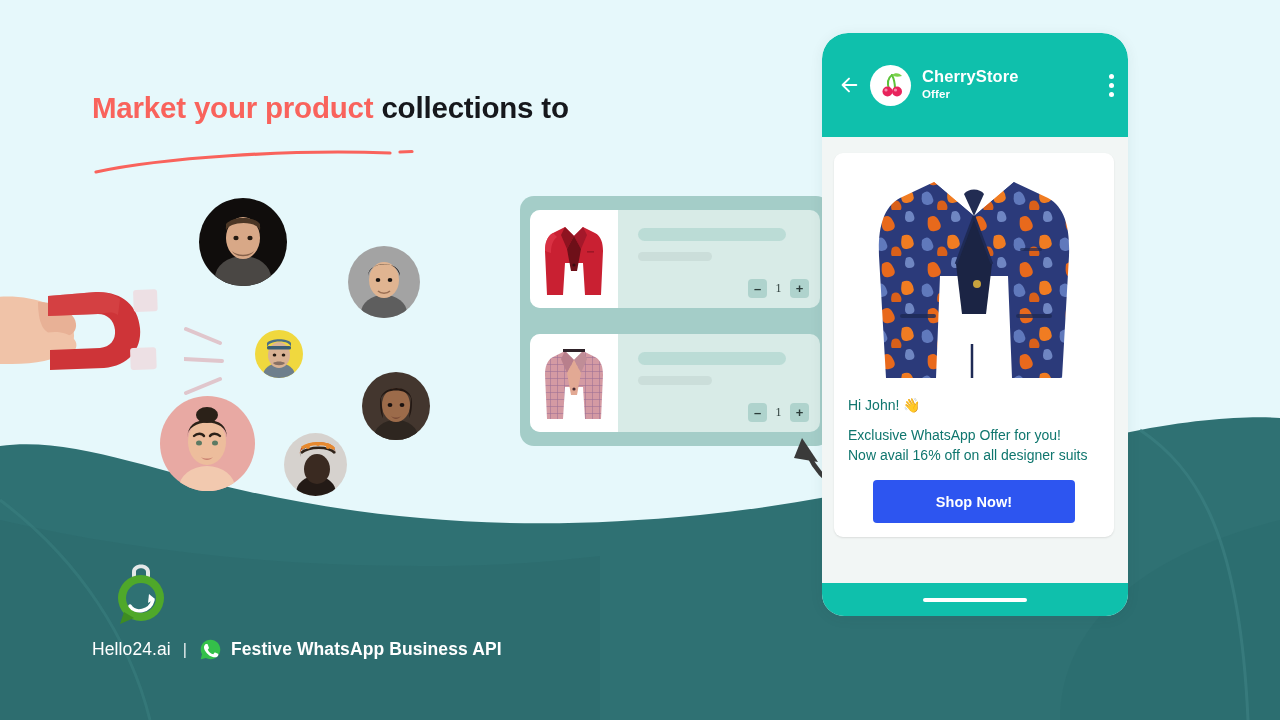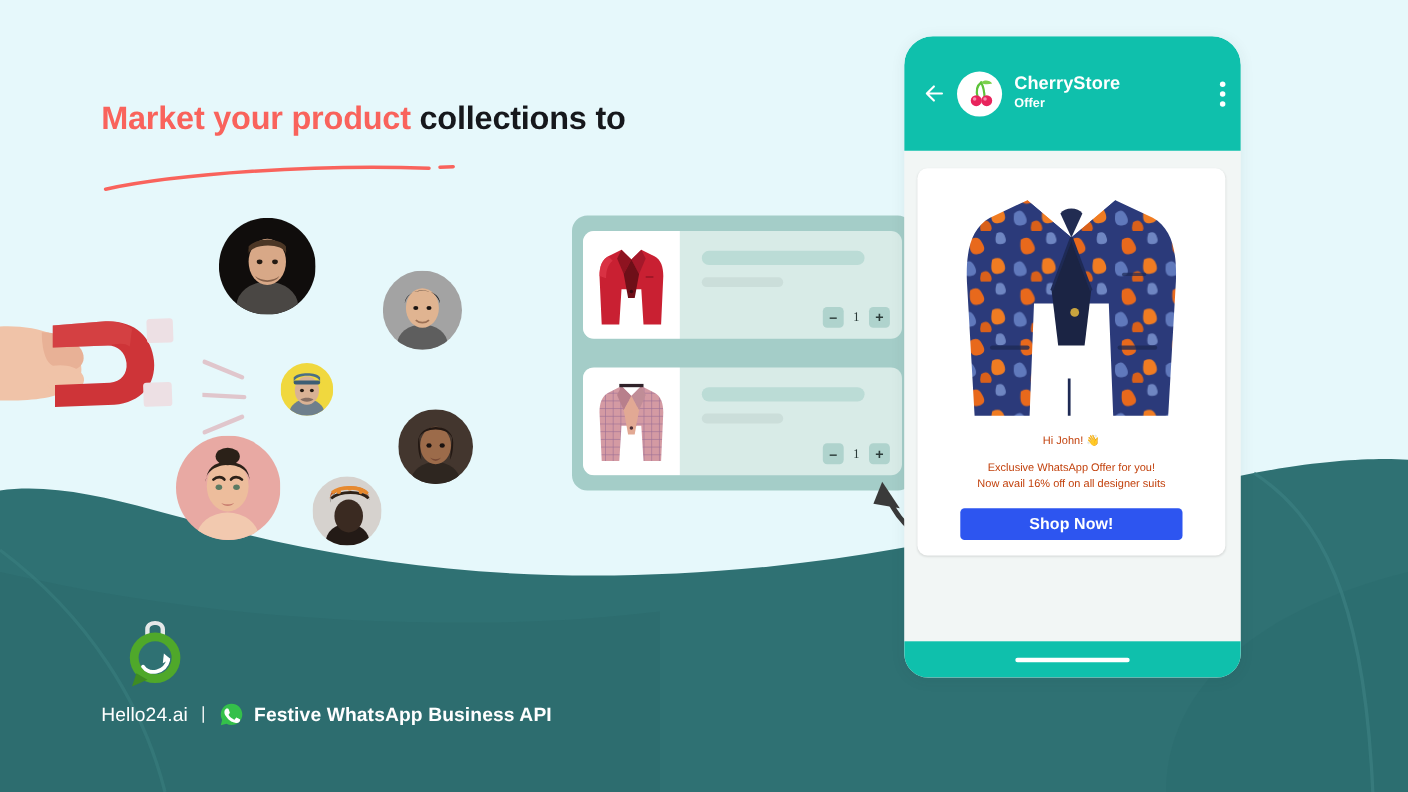--- a/index.html
+++ b/index.html
@@ -161,30 +161,29 @@
     box-shadow: 0 1px 2px rgba(0,0,0,0.10);
   }
   .msg-img {
     width: 264px; height: 228px;
     display: flex; align-items: center; justify-content: center;
     background: #ffffff;
     overflow: hidden;
   }
   .msg-text {
     padding: 6px 6px 0 6px;
-    font-size: 10px;
+    font-size: 14px;
     line-height: 1.48;
-    color: #c2410c;
-    text-align: center;
+    color: #0f766e;
   }
   .msg-line2 { margin-top: 9px; }
   .shop-btn {
     display: block;
     margin: 14px auto 0 auto;
-    width: 202px; height: 29px;
+    width: 202px; height: 43px;
     background: #2D55F0;
     color: #ffffff;
     border: none; border-radius: 4px;
     font-size: 14.5px; font-weight: 700;
     font-family: "Liberation Sans", sans-serif;
     cursor: pointer;
     letter-spacing: 0.1px;
   }
   .phone-footer {
     position: absolute; left: 0; bottom: 0;

